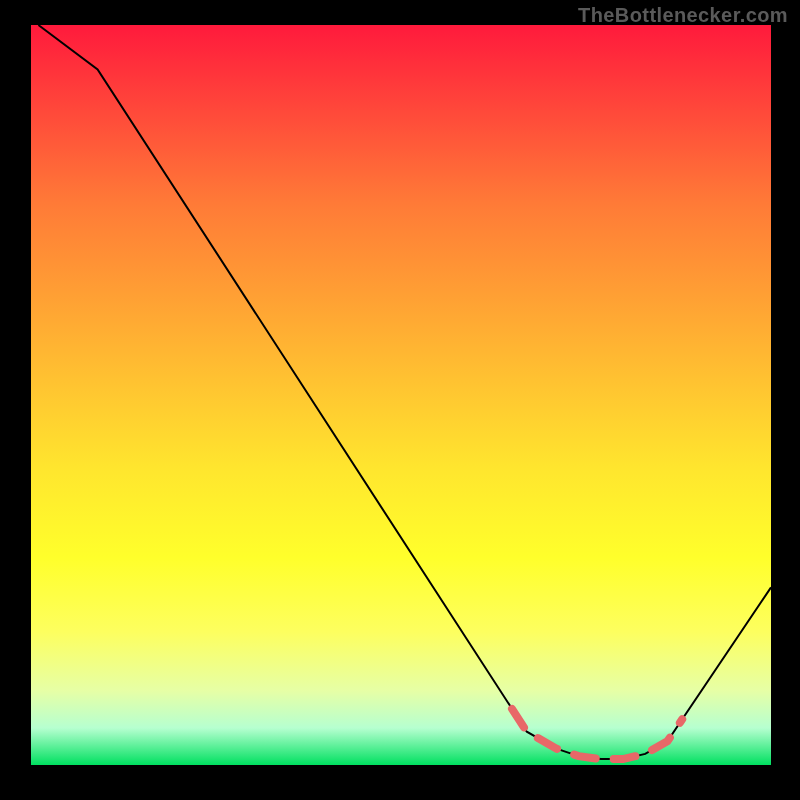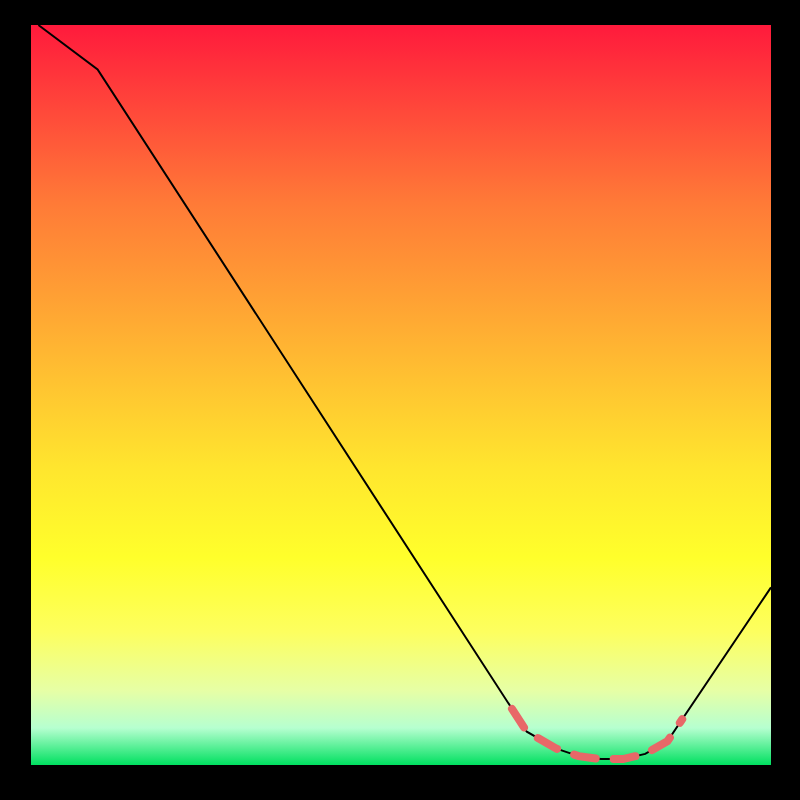--- a/index.html
+++ b/index.html
@@ -24,20 +24,21 @@
       #00e060 100%);
   }
   svg.curve { position: absolute; left: 31px; top: 25px; width: 740px; height: 740px; overflow: visible; }
   svg.curve path.line { fill: none; stroke: #000; stroke-width: 2; }
   svg.curve path.dashes { fill: none; stroke: #e86868; stroke-width: 8; stroke-linecap: round; stroke-dasharray: 22 18; }
 </style>
 </head>
 <body>
 
 <div class="frame">
+  <div class="attribution">TheBottlenecker.com</div>
 
   <div class="plot-bg"></div>
 
   <svg class="curve" viewBox="0 0 740 740" preserveAspectRatio="none">
     <path class="line" d="M7.4 0.0 L66.6 44.4 L495.8 706.7 L525.4 723.7 L547.6 731.1 L569.8 734.1 L592.0 734.1 L614.2 728.9 L636.4 716.3 L740.0 562.4"></path>
     <path class="dashes" d="M481.0 683.9 L495.8 706.7 L525.4 723.7 L547.6 731.1 L569.8 734.1 L592.0 734.1 L614.2 728.9 L636.4 716.3 L651.2 694.3"></path>
   </svg>
 </div>
 
 </body></html>

